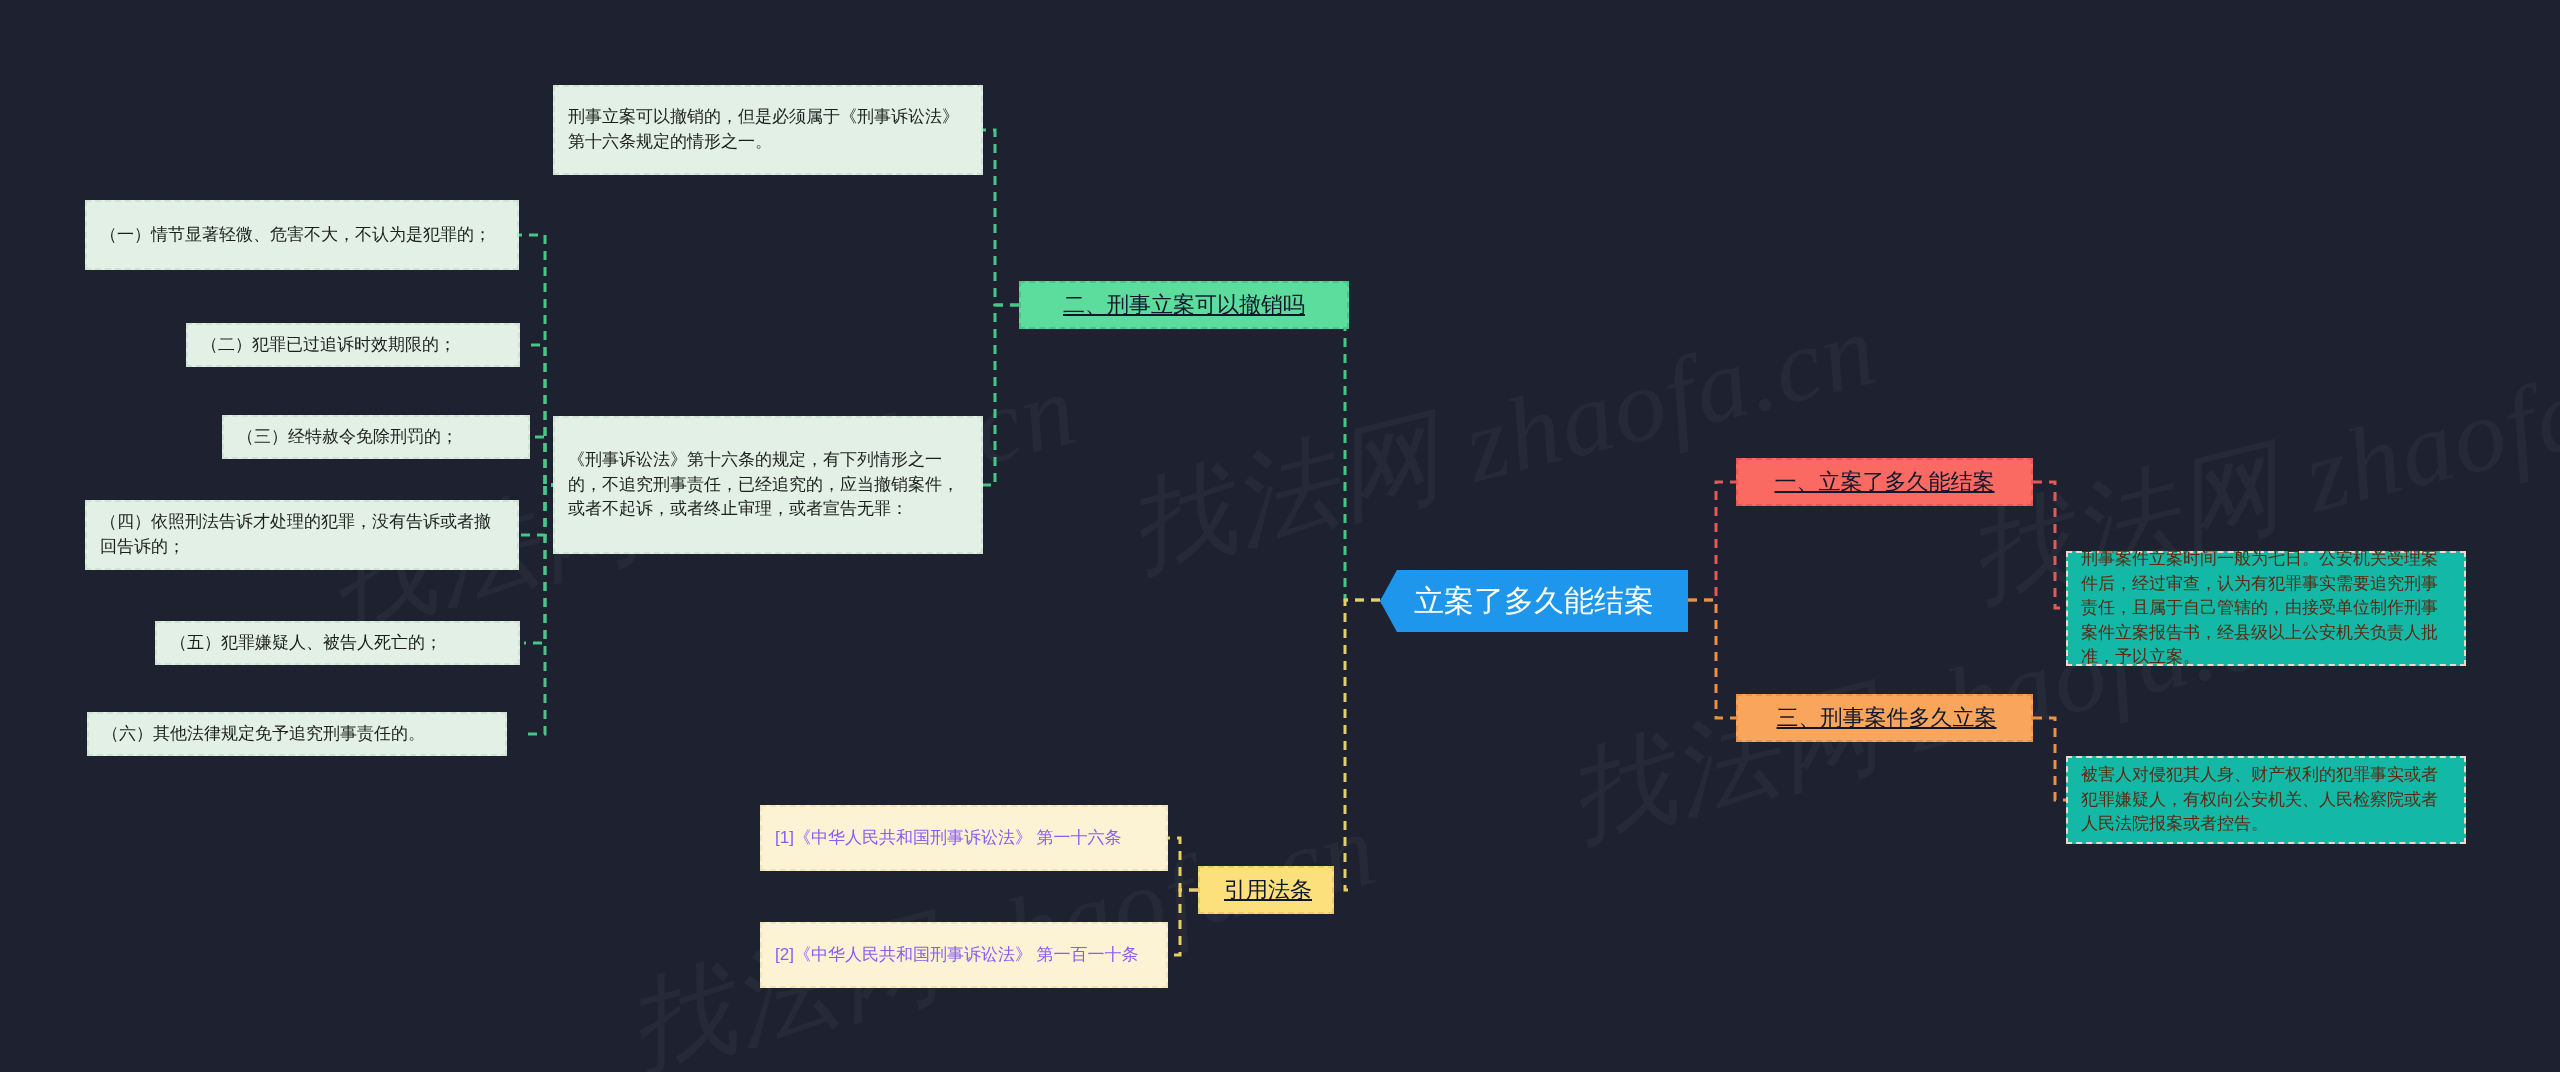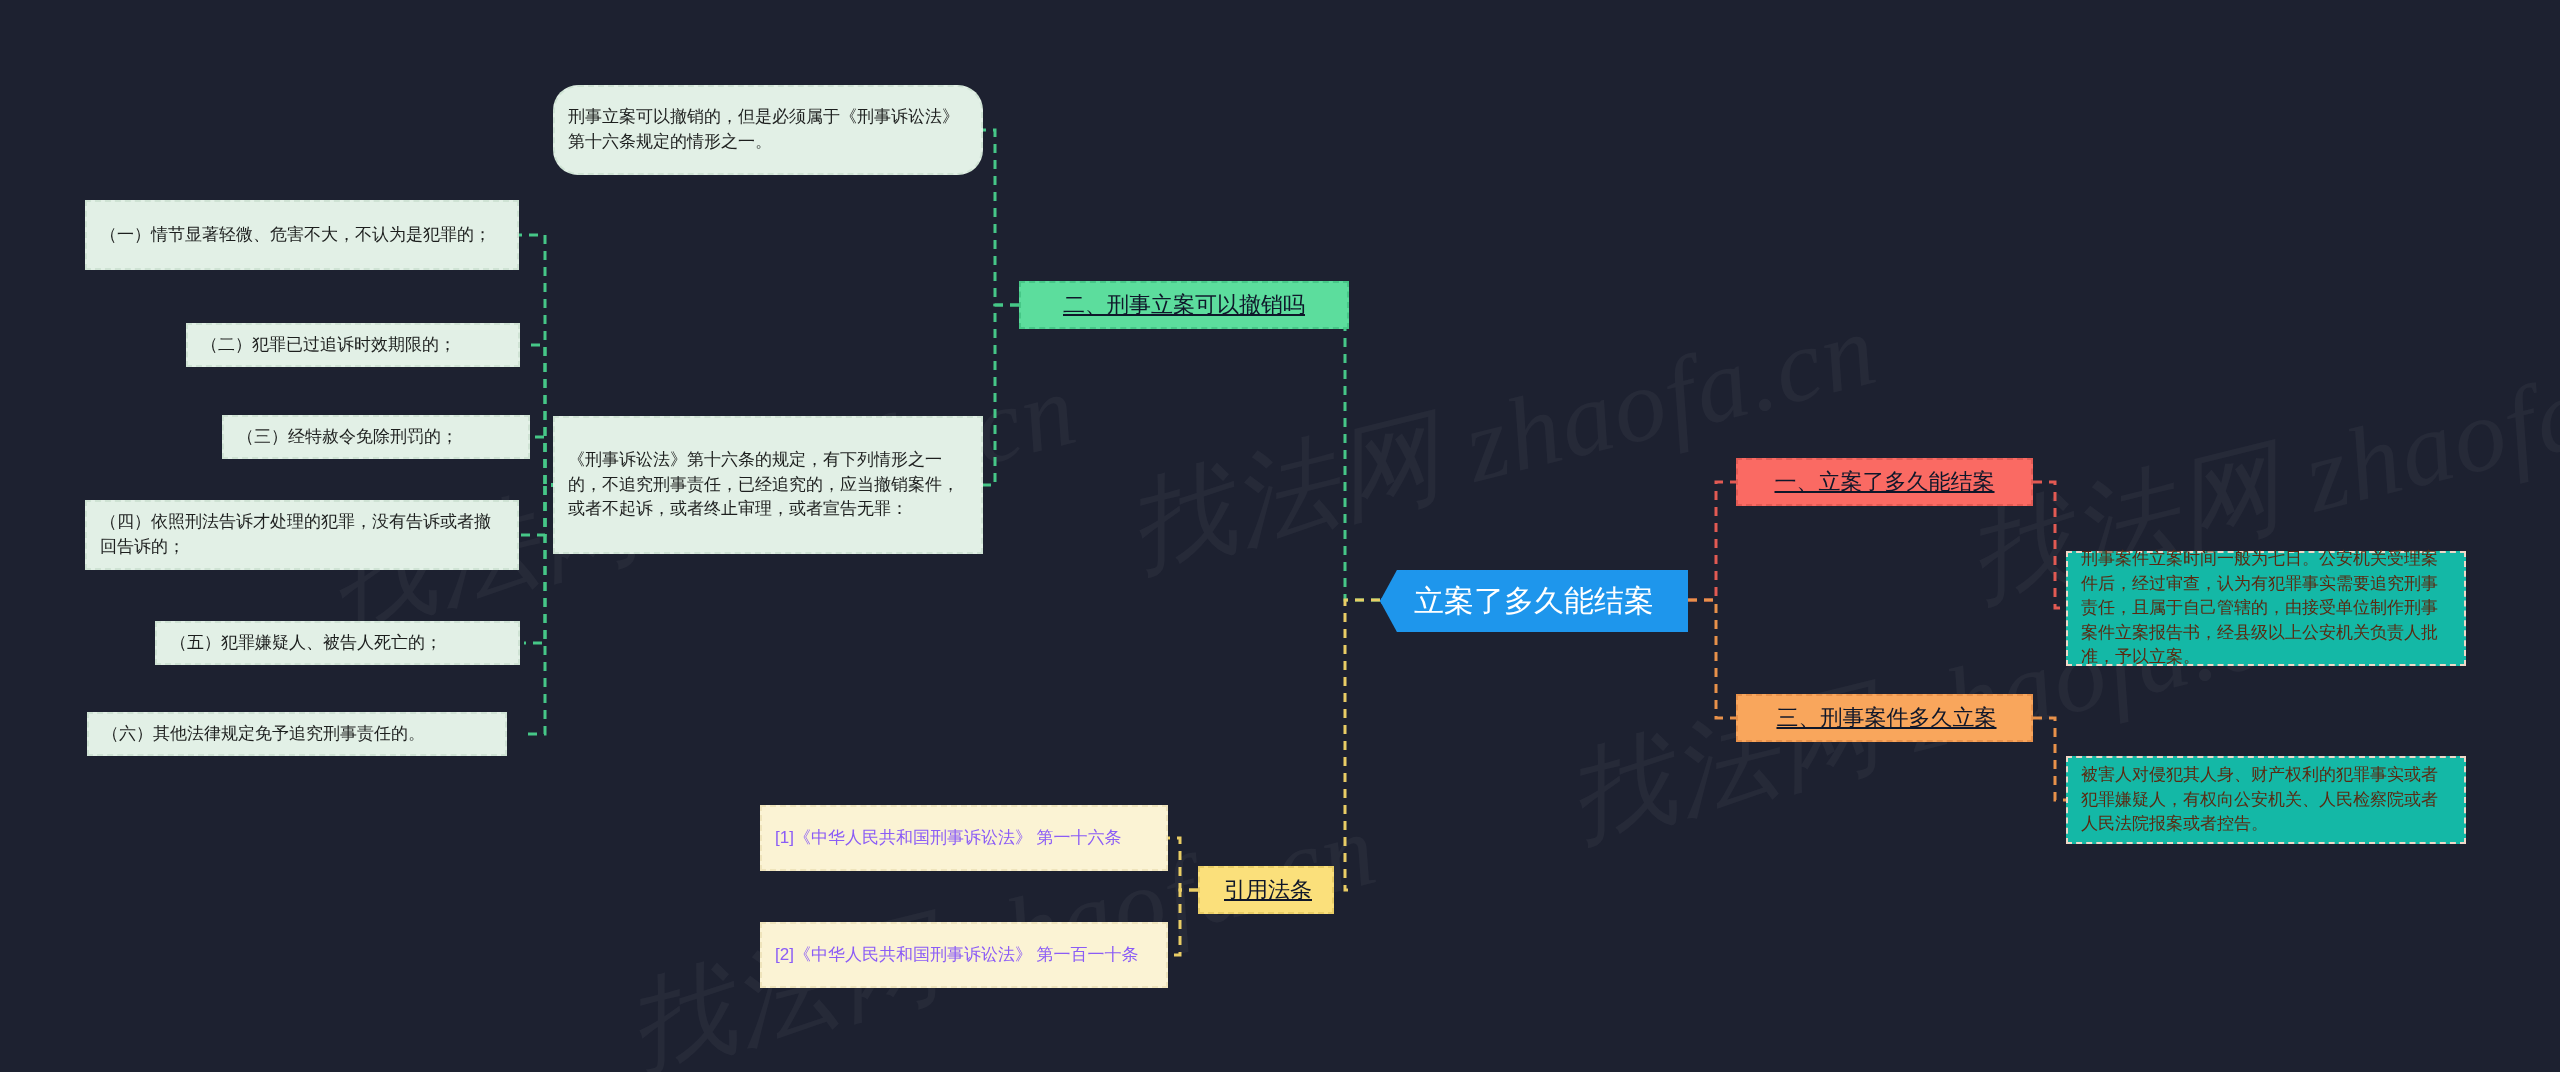--- a/index.html
+++ b/index.html
@@ -146,21 +146,21 @@
 </div>
 
 <div class="node topic topic-orange" style="left:1736px; top:694px; width:297px; height:48px;padding-left:24px;">
   <span class="txt" style="text-align:center">三、刑事案件多久立案</span>
 </div>
 
 <div class="node topic topic-yellow" style="left:1198px; top:866px; width:136px; height:48px;">
   <span class="txt" style="text-align:right">引用法条</span>
 </div>
 
-<div class="node leaf leaf-mint" style="left:553px; top:85px; width:430px; height:90px;border-radius:25px;">
+<div class="node leaf leaf-mint" style="left:553px; top:85px; width:430px; height:90px;">
   <span class="txt">刑事立案可以撤销的，但是必须属于《刑事诉讼法》第十六条规定的情形之一。</span>
 </div>
 
 <div class="node leaf leaf-mint" style="left:553px; top:416px; width:430px; height:138px;">
   <span class="txt">《刑事诉讼法》第十六条的规定，有下列情形之一的，不追究刑事责任，已经追究的，应当撤销案件，或者不起诉，或者终止审理，或者宣告无罪：</span>
 </div>
 
 <div class="node leaf leaf-mint" style="left:85px; top:200px; width:434px; height:70px;">
   <span class="txt">（一）情节显著轻微、危害不大，不认为是犯罪的；</span>
 </div>

